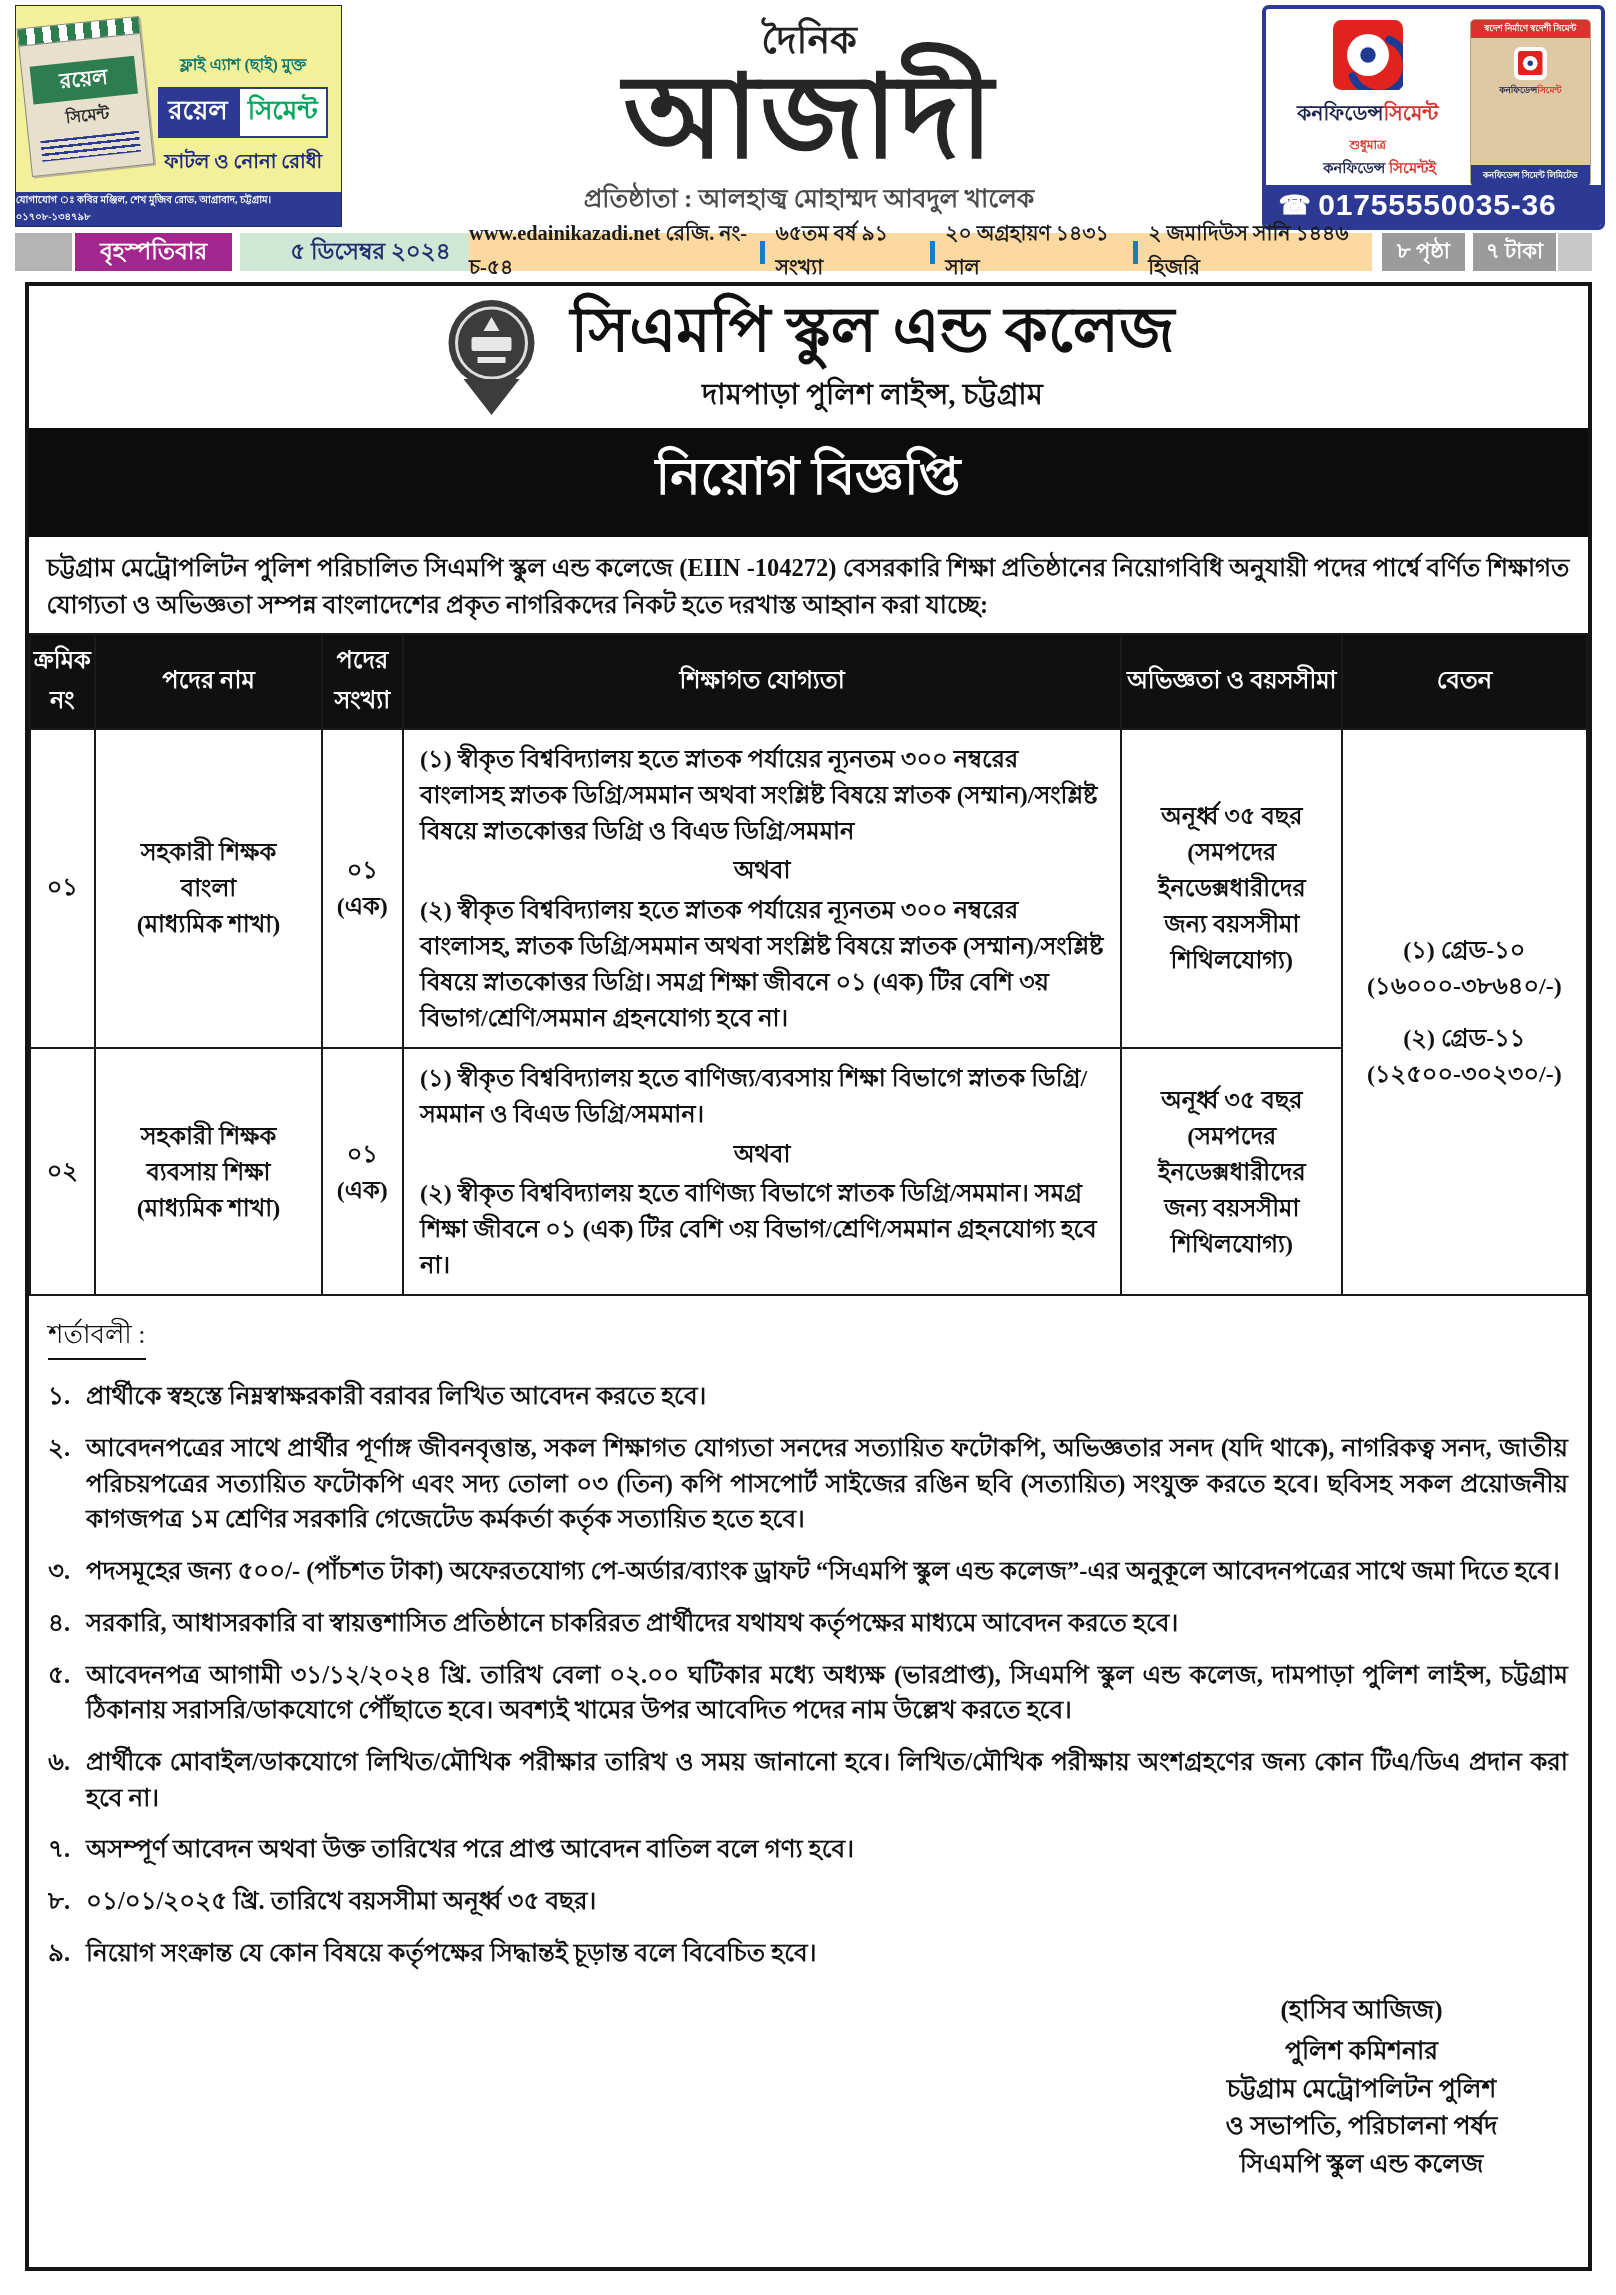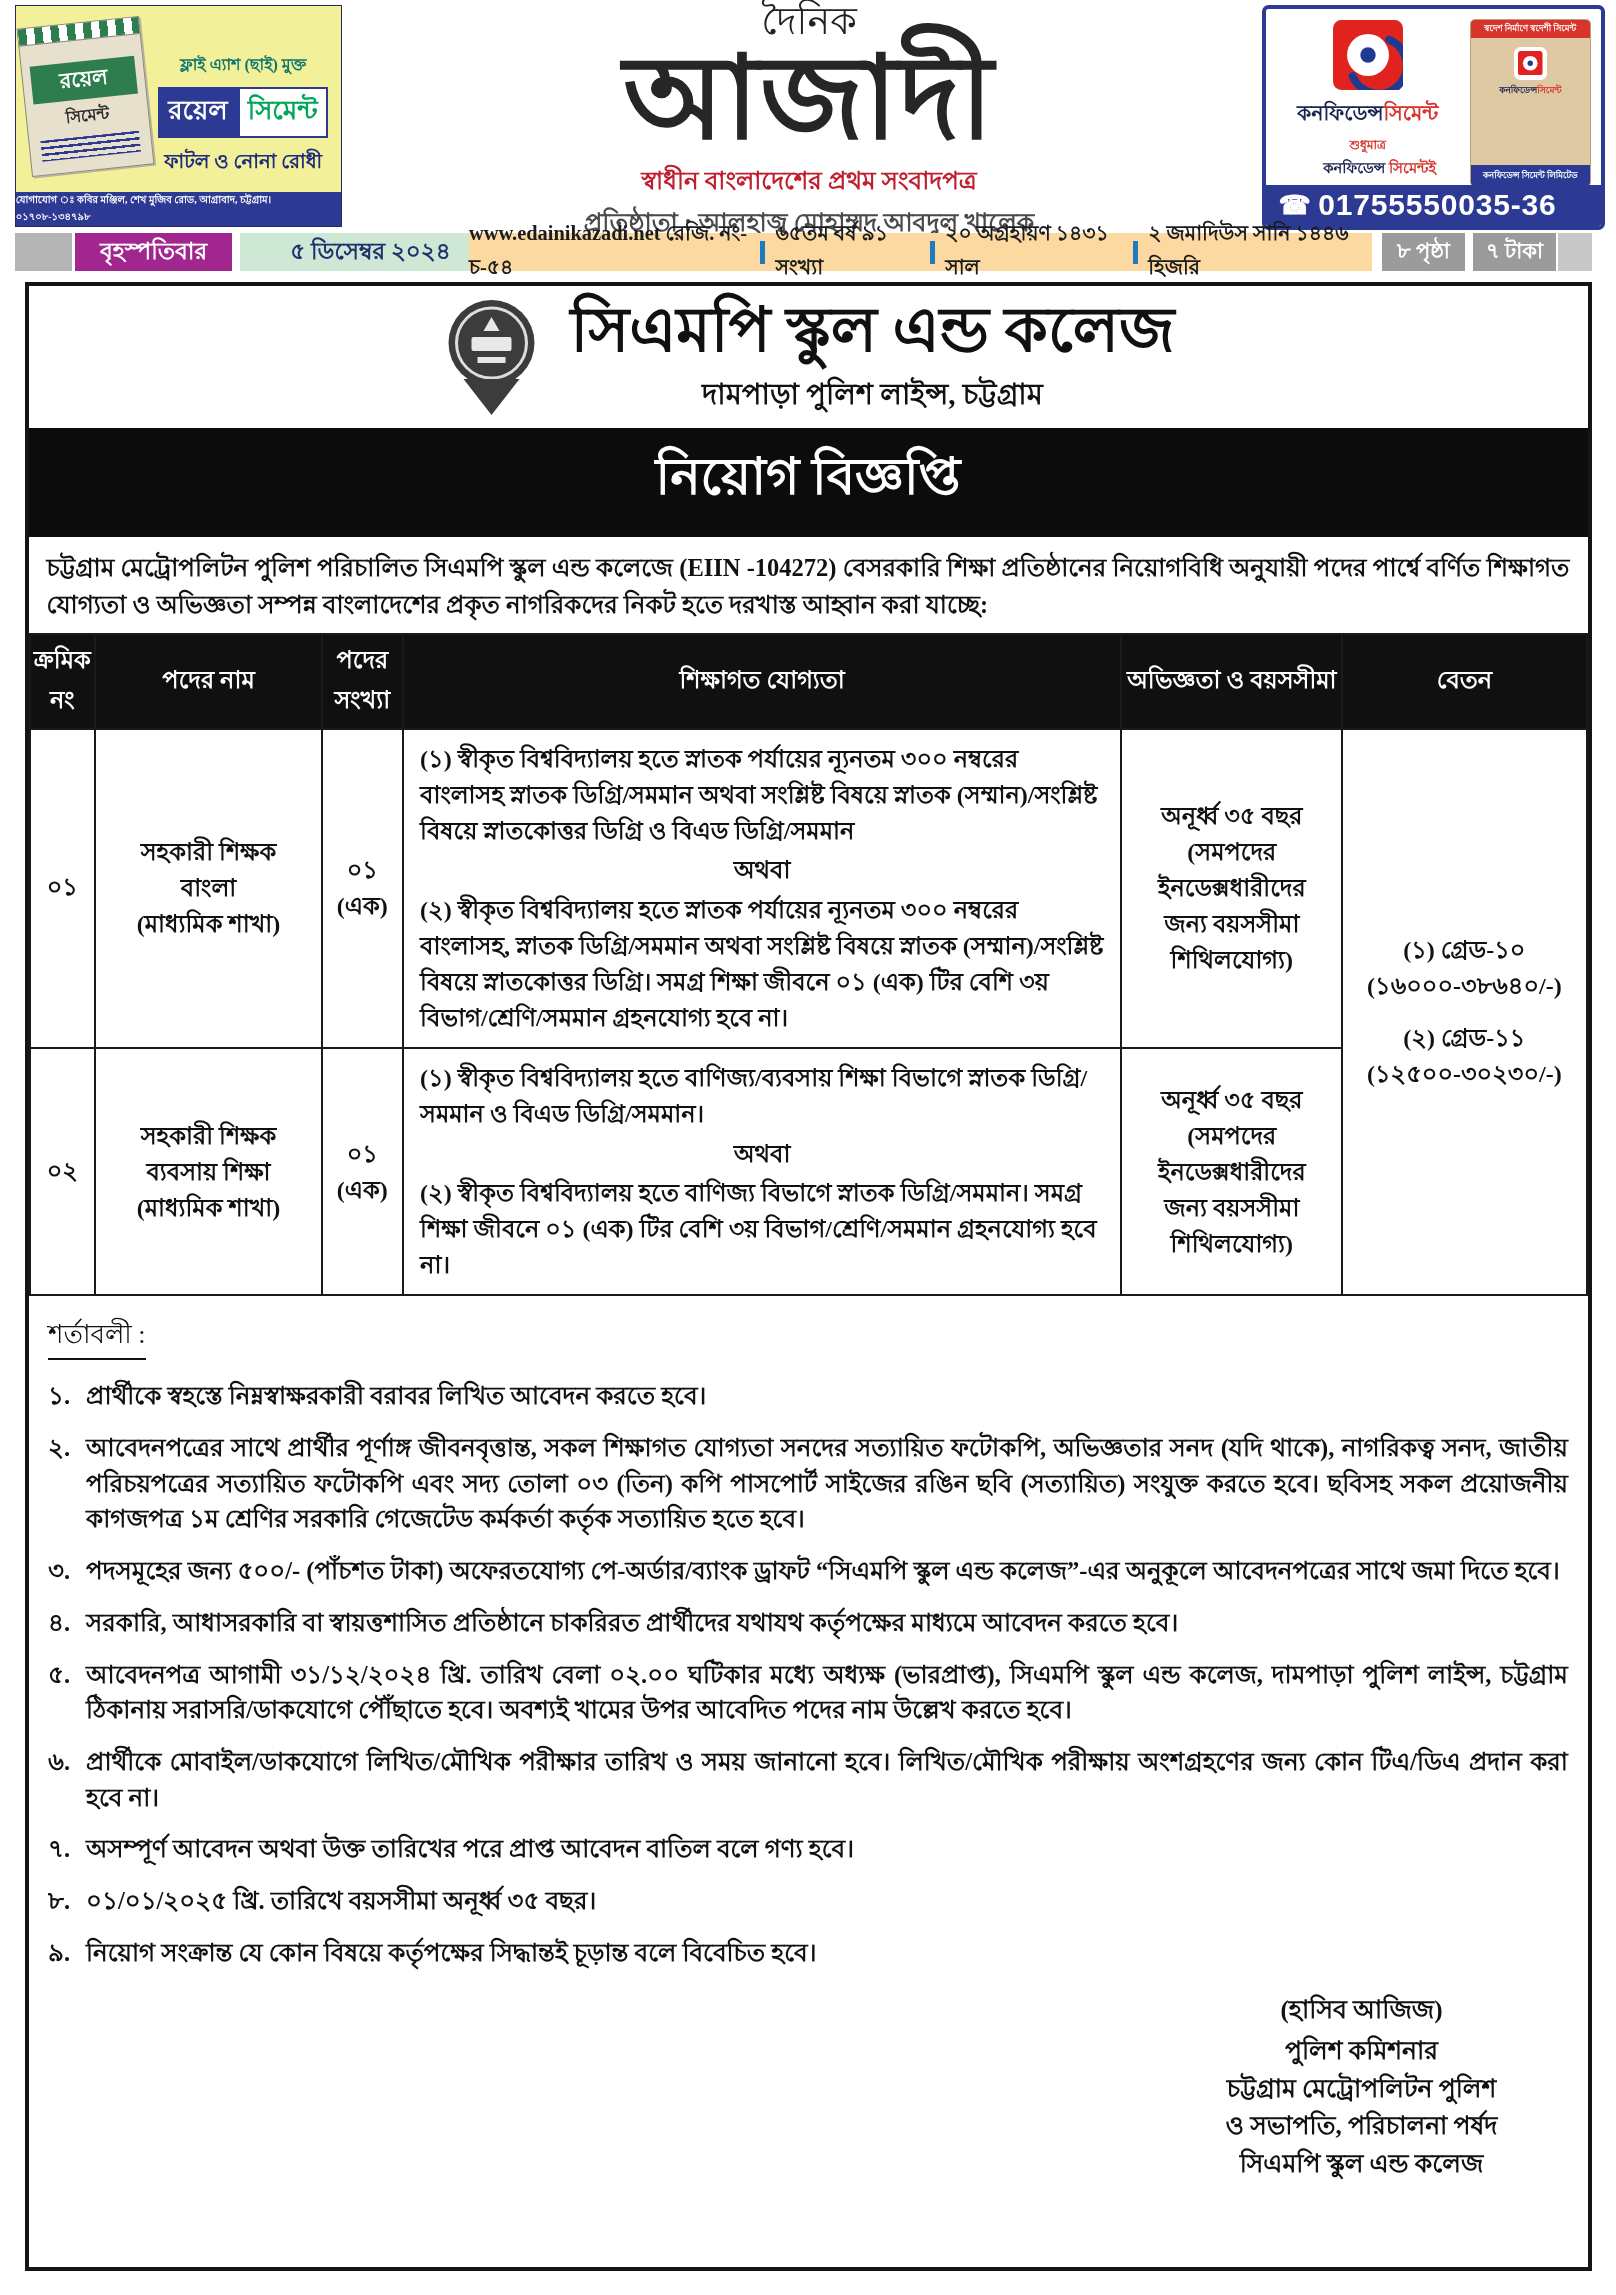--- a/index.html
+++ b/index.html
@@ -25,21 +25,21 @@
   .brand-row{display:flex;justify-content:center;margin-top:8.2px;}
   .brand-royal{background:#2c3a94;color:#fff;font-size:26px;font-weight:800;padding:3.3px 9.8px;}
   .brand-cement{background:#fff;color:#00a75a;border:2.4px solid #2c3a94;font-size:26px;
                 font-weight:800;padding:0.8px 8.2px;}
   .ad-left .slogan{margin-top:9.8px;color:#1e2b7e;font-size:19.6px;font-weight:800;}
   .contact-bar{position:absolute;left:0;right:0;bottom:0;height:34px;background:#2c3a94;color:#fff;
                display:flex;align-items:center;justify-content:center;font-size:10px;font-weight:700;}
 
   
   .masthead{position:absolute;left:372px;top:0;width:874px;text-align:center;}
-  .mh-daily{font-size:38px;font-weight:400;color:#222;line-height:1;margin-top:2px;}
+  .mh-daily{font-size:38px;font-weight:700;color:#222;line-height:1;margin-top:21px;}
   .mh-title{font-size:116px;font-weight:900;color:#262626;line-height:1.02;letter-spacing:1.6px;}
   .mh-tagline{color:#c11f2f;font-size:24.5px;font-weight:800;margin-top:3.3px;}
   .mh-founder{color:#4a4a4a;font-size:25px;font-weight:700;margin-top:1.6px;}
 
   
   .ad-right{position:absolute;right:11.4px;top:4.9px;width:343px;height:225px;border:4.1px solid #2c3a94;
             border-radius:6.5px;background:#fff;box-sizing:border-box;overflow:hidden;}
   .ra-inner{display:flex;height:178px;}
   .ra-left{flex:1;text-align:center;padding-top:11.4px;}
   .ra-brand{font-size:20.4px;font-weight:800;margin-top:3.3px;}
@@ -130,21 +130,20 @@
           <span class="brand-cement">সিমেন্ট</span>
         </div>
         <div class="slogan">ফাটল ও নোনা রোধী</div>
       </div>
       <div class="contact-bar">যোগাযোগ ঃ কবির মঞ্জিল, শেখ মুজিব রোড, আগ্রাবাদ, চট্টগ্রাম। ০১৭০৮-১৩৪৭৯৮</div>
     </div>
 
     <div class="masthead">
       <div class="mh-daily">দৈনিক</div>
       <div class="mh-title">আজাদী</div>
-      <div class="mh-tagline">স্বাধীন বাংলাদেশের প্রথম সংবাদপত্র</div>
       <div class="mh-founder">প্রতিষ্ঠাতা : আলহাজ্ব মোহাম্মদ আবদুল খালেক</div>
     </div>
 
     <div class="ad-right">
       <div class="ra-inner">
         <div class="ra-left">
           <svg width="70" height="70" viewBox="0 0 100 100">
             <rect width="100" height="100" rx="12" fill="#e0231f"></rect>
             <circle cx="50" cy="50" r="30" fill="#fff"></circle>
             <path d="M80 28 A40 40 0 1 1 28 80" stroke="#1f3a93" stroke-width="11" fill="none" stroke-linecap="round"></path>

